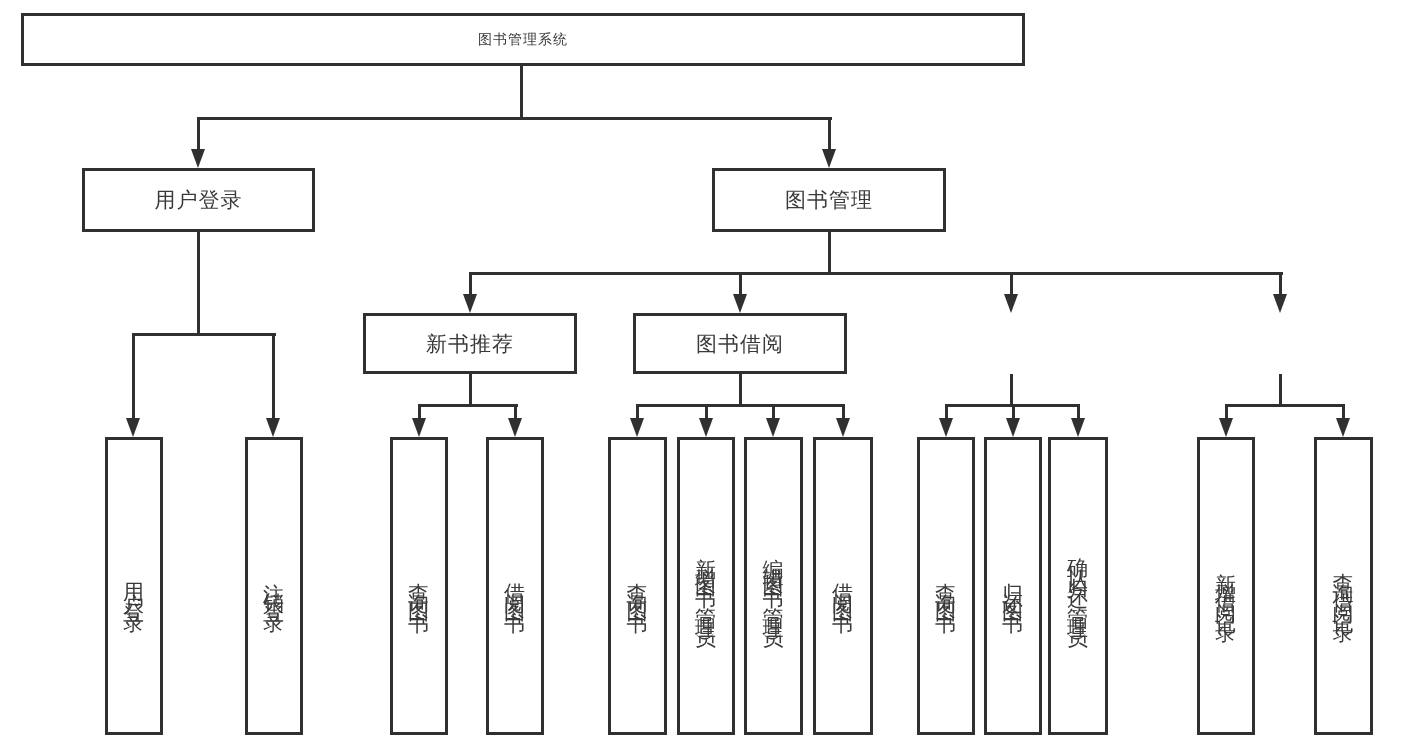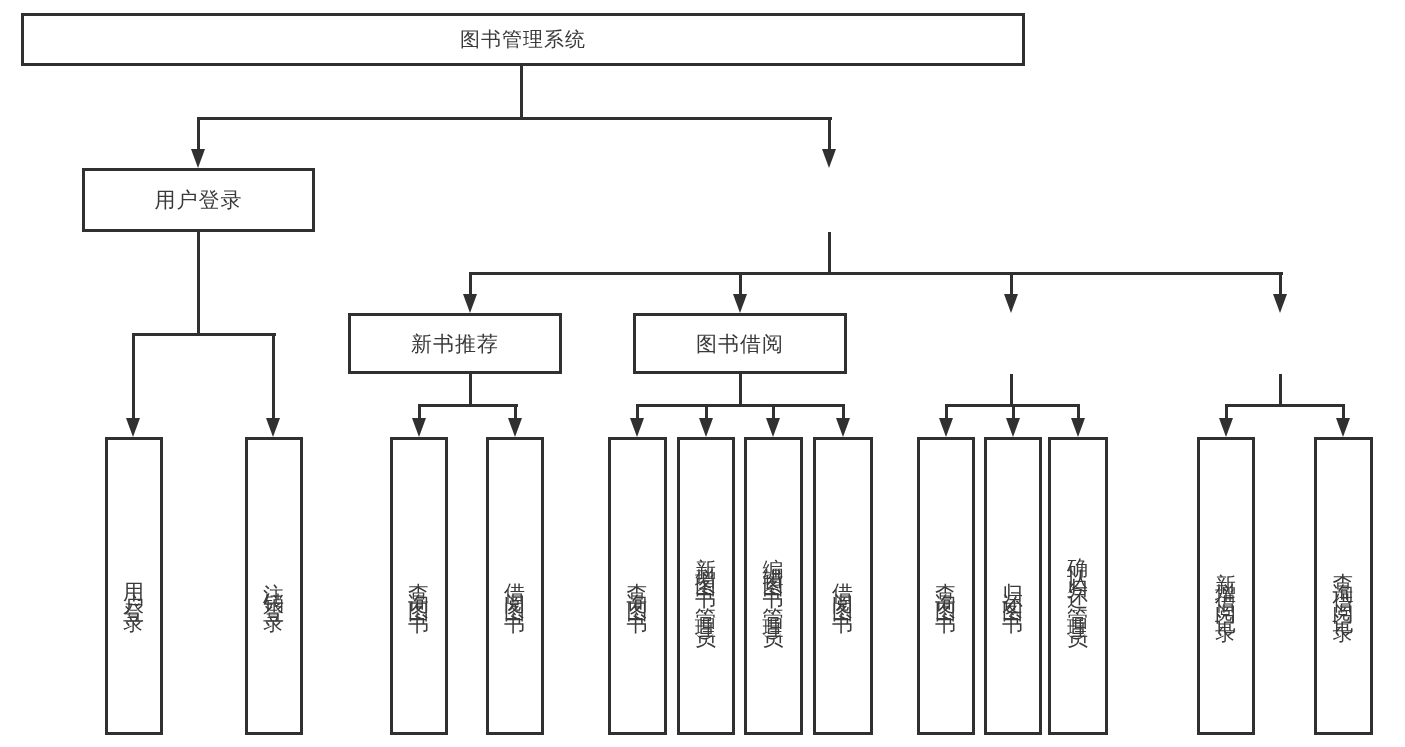--- a/index.html
+++ b/index.html
@@ -19,21 +19,21 @@
     display: flex;
     align-items: center;
     justify-content: center;
     color: #3a3a3a;
   }
   .hlabel {
     font-size: 21px;
     letter-spacing: 1px;
     white-space: nowrap;
   }
-  .root-label { font-size: 20px; }
+  .root-label { font-size: 14px; }
   .vtext {
     writing-mode: vertical-rl;
     text-orientation: mixed;
     font-size: 21px;
     letter-spacing: 10px;
     line-height: 1;
     white-space: nowrap;
   }
   .vline { position: absolute; width: 3px; background: #303030; }
   .hline { position: absolute; height: 3px; background: #303030; }
@@ -119,22 +119,25 @@
   <div class="vline" style="left:1342px; top:404px; height:16px;"></div>
   <div class="arrow" style="left:1336px; top:418px;"></div>
 
   <div class="box" style="left:21px; top:13px; width:1004px; height:53px;">
     <span class="hlabel root-label">图书管理系统</span>
   </div>
 
   <div class="box" style="left:82px; top:168px; width:233px; height:64px;">
     <span class="hlabel">用户登录</span>
   </div>
+  <div class="box" style="left:712px; top:168px; width:234px; height:64px;">
+    <span class="hlabel">图书管理</span>
+  </div>
 
-  <div class="box" style="left:348px; top:313px; width:214px; height:61px;">
+  <div class="box" style="left:363px; top:313px; width:214px; height:61px;">
     <span class="hlabel">新书推荐</span>
   </div>
   <div class="box" style="left:633px; top:313px; width:214px; height:61px;align-items:center;">
     <span class="hlabel">图书借阅</span>
   </div>
 
   <div class="box" style="left:105px; top:437px; width:58px; height:298px;">
     <span class="vtext">用户登录</span>
   </div>
   <div class="box" style="left:245px; top:437px; width:58px; height:298px;">

